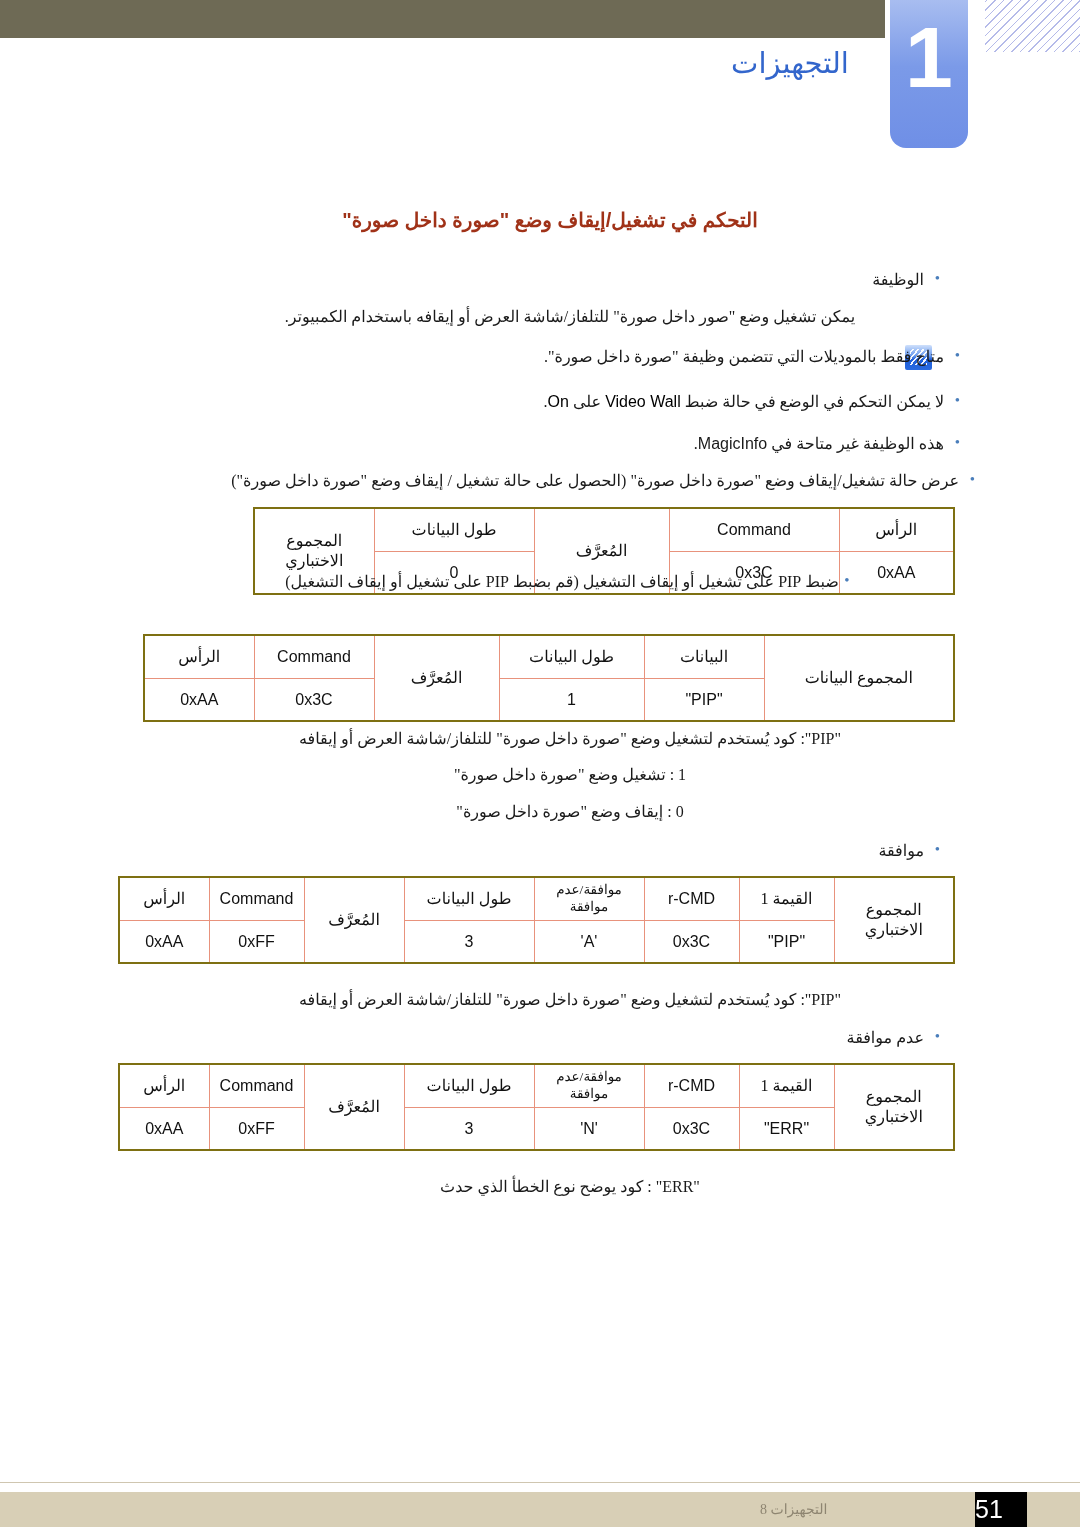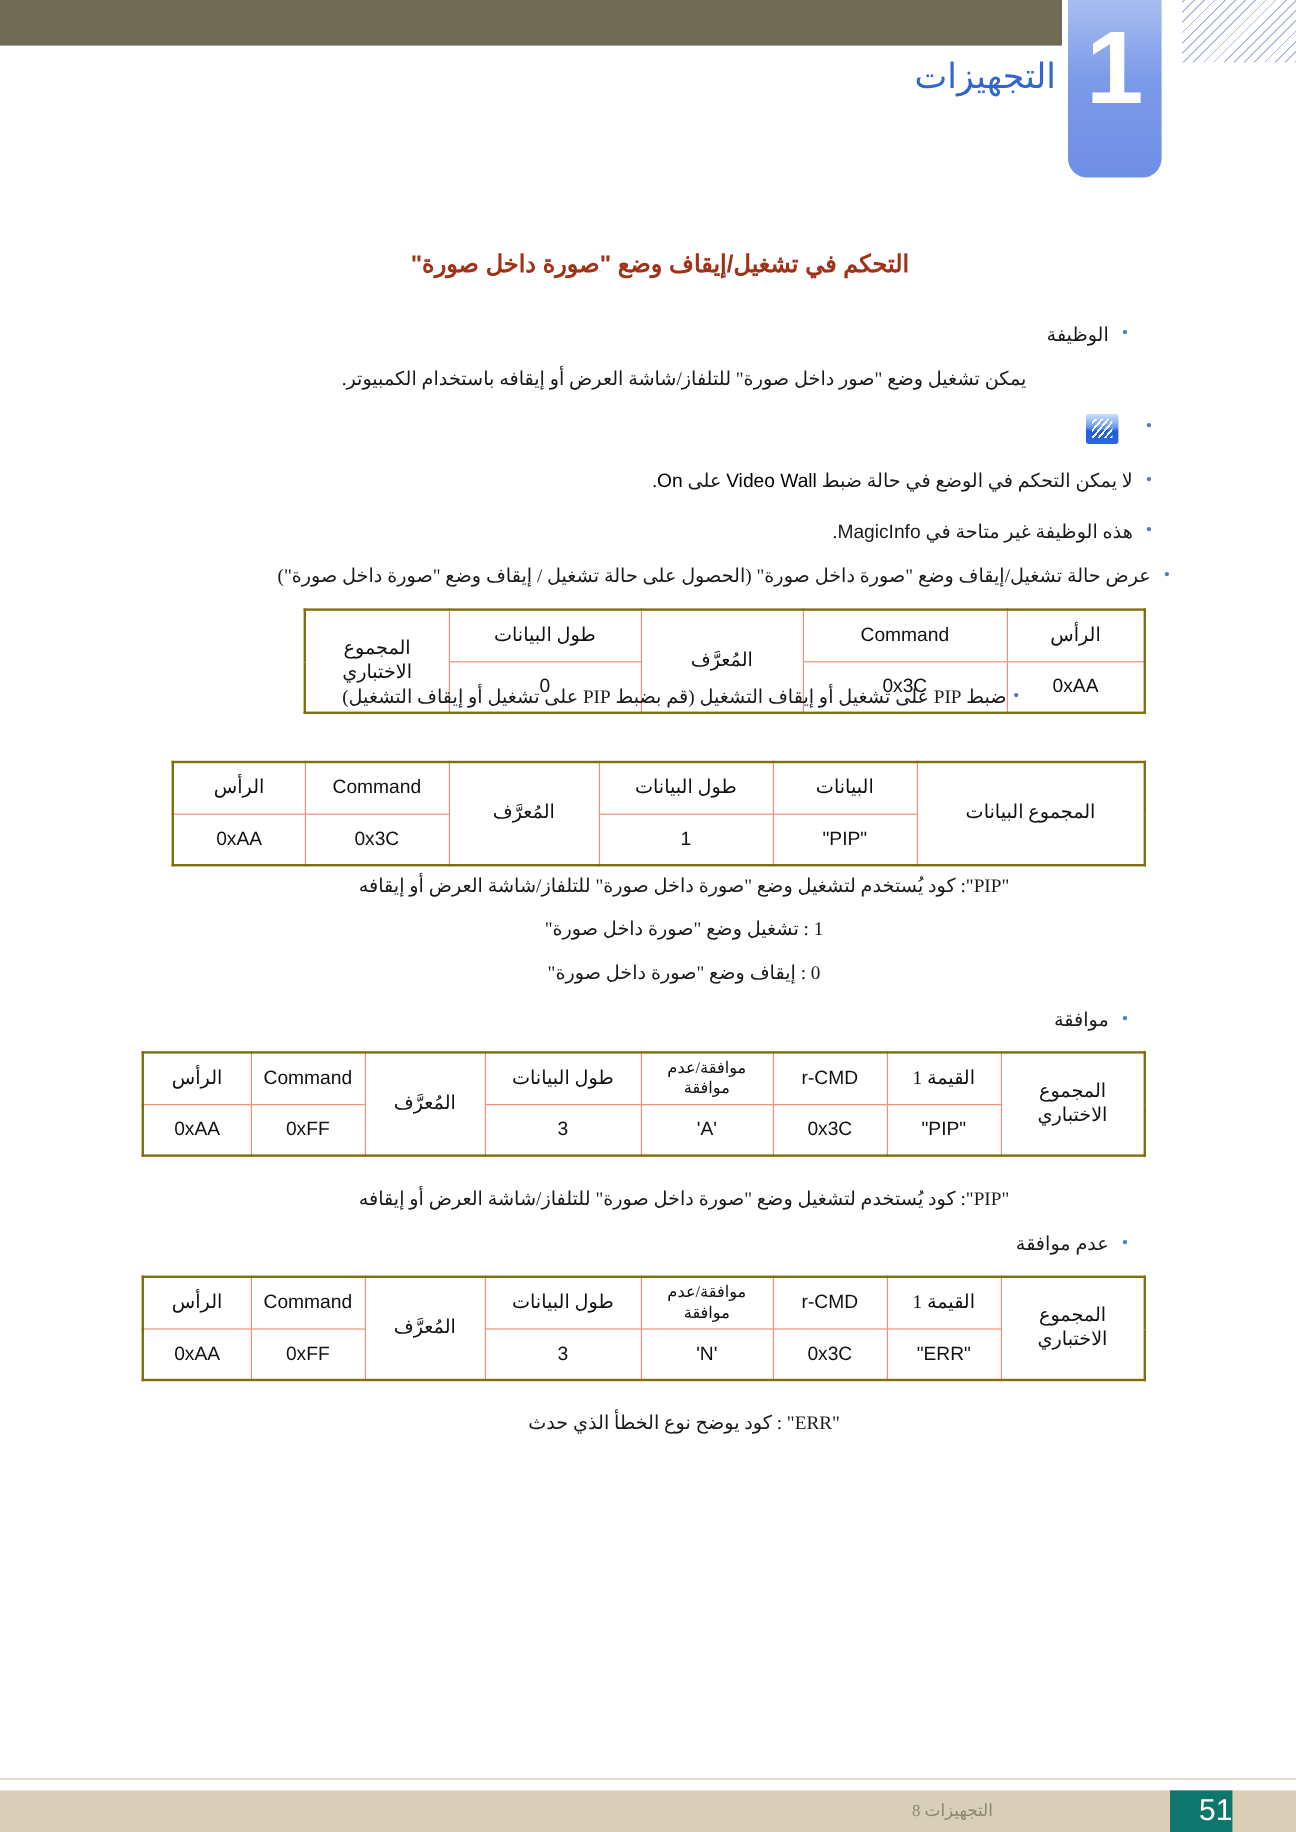--- a/index.html
+++ b/index.html
@@ -59,21 +59,21 @@
     font-size: 86px;
     font-weight: bold;
     color: #ffffff;
     line-height: 1;
   }
   .chapter-title {
     position: absolute;
     top: 46px;
     left: 700px;
     width: 180px;
-    text-align: right;
+    text-align: center;
     direction: rtl;
     font-size: 29px;
     color: #3366cc;
     letter-spacing: 0;
   }
 
   
   .page-title {
     position: absolute;
     top: 208px;
@@ -175,26 +175,26 @@
     width: 1080px;
     height: 35px;
     background: #d8cfb6;
   }
   .footer-pagebox {
     position: absolute;
     left: 975px;
     top: 1492px;
     width: 52px;
     height: 35px;
-    background: #0f766e;
+    background: #000000;
     color: #ffffff;
     font-family: "Liberation Sans", sans-serif;
     font-size: 25px;
     font-weight: normal;
-    text-align: right;
+    text-align: left;
     line-height: 35px;
   }
   .footer-text {
     position: absolute;
     left: 760px;
     top: 1492px;
     width: 205px;
     height: 35px;
     line-height: 35px;
     text-align: left;
@@ -217,21 +217,21 @@
 
 <div class="line right" style="top:267px; right:140px; width:740px;">
   <span class="bullet"></span><span>الوظيفة</span>
 </div>
 
 <div class="line center" style="top:305px; right:60px; width:900px;">يمكن تشغيل وضع "صور داخل صورة" للتلفاز/شاشة العرض أو إيقافه باستخدام الكمبيوتر.</div>
 
 <div class="note-icon" style="top:345px; left:905px;"></div>
 
 <div class="line right" style="top:344px; right:120px; width:770px;">
-  <span class="bullet"></span>
+  <span class="bullet"></span><span>متاح فقط بالموديلات التي تتضمن وظيفة "صورة داخل صورة".</span>
 </div>
 
 <div class="line right" style="top:389px; right:120px; width:770px;">
   <span class="bullet"></span><span><span>لا يمكن التحكم في الوضع في حالة ضبط</span> <span class="hl ltr">Video Wall</span> <span>على</span> <span class="hl ltr">On</span><span>.</span></span>
 </div>
 
 <div class="line right" style="top:431px; right:120px; width:770px;">
   <span class="bullet"></span><span><span>هذه الوظيفة غير متاحة في</span> <span class="ltr">MagicInfo</span><span>.</span></span>
 </div>
 

